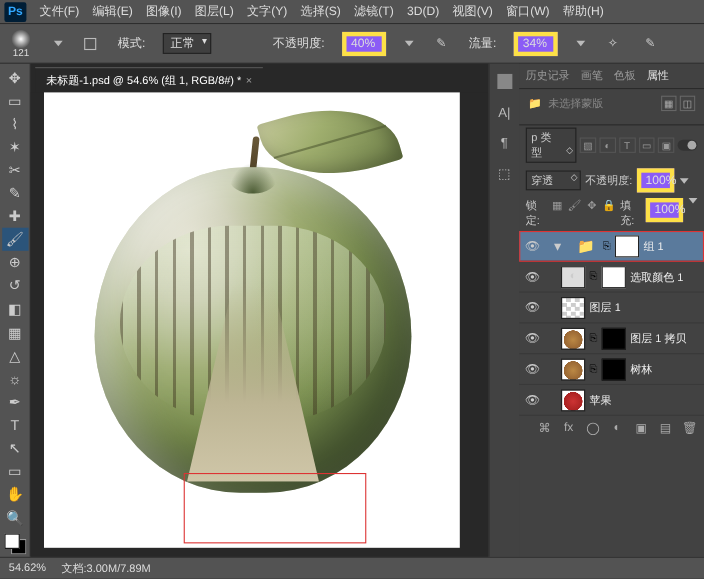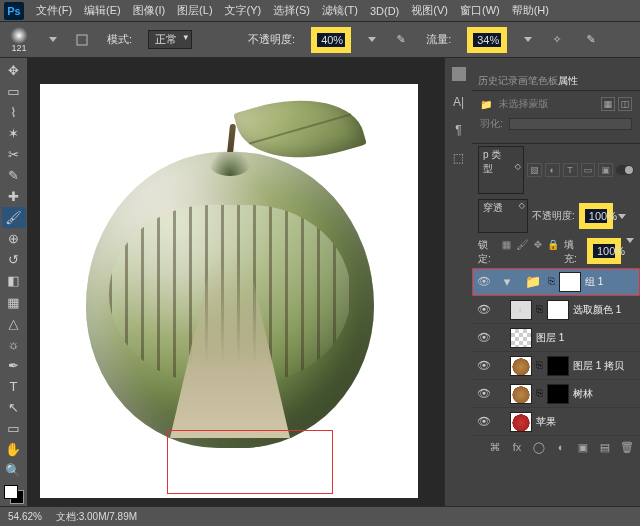--- a/index.html
+++ b/index.html
@@ -7,21 +7,21 @@
 .menubar{height:22px;background:#535353;display:flex;align-items:center;padding:0 4px;border-bottom:1px solid #2a2a2a}
 .ps-logo{width:20px;height:18px;background:#001e36;color:#31a8ff;font-weight:bold;font-size:11px;display:flex;align-items:center;justify-content:center;border-radius:2px;margin-right:6px}
 .menu-item{padding:2px 6px;font-size:11px;color:#ddd;cursor:default}
 .optbar{height:36px;background:#535353;display:flex;align-items:center;padding:0 6px;border-bottom:1px solid #2a2a2a;gap:16px}
 .brush-prev{width:26px;height:26px;display:flex;flex-direction:column;align-items:center;justify-content:center}
 .brush-dot{width:18px;height:18px;background:radial-gradient(circle,#fff 0%,rgba(255,255,255,0) 70%);border-radius:50%}
 .brush-size{font-size:9px;color:#ddd;margin-top:-1px}
 .opt-label{font-size:11px;color:#ddd}
 .opt-select{background:#3f3f3f;color:#ddd;padding:1px 14px 1px 6px;font-size:11px;border:1px solid #222;position:relative}
 .opt-select::after{content:"▾";position:absolute;right:3px;top:1px;font-size:9px}
-.opt-field{background:#0f172a;color:#ddd;padding:1px 4px;font-size:11px;border:6px solid #fde047;width:40px;display:inline-block}
+.opt-field{background:#8b5cf6;color:#ddd;padding:1px 4px;font-size:11px;border:4px solid #fde047;width:40px;display:inline-block}
 .tri{width:0;height:0;border-left:4px solid transparent;border-right:4px solid transparent;border-top:5px solid #bbb;display:inline-block;margin-left:1px}
 .opt-icon{width:18px;height:18px;display:flex;align-items:center;justify-content:center;color:#ccc}
 .main{display:flex;height:448px}
 .toolbar{width:28px;background:#535353;display:flex;flex-direction:column;align-items:center;padding-top:2px;gap:0;border-right:1px solid #2a2a2a}
 .tool{width:24px;height:22px;display:flex;align-items:center;justify-content:center;color:#ccc;font-size:13px;cursor:default;position:relative}
 .tool.active{background:#2b547a}
 .fgbg{position:relative;width:24px;height:24px;margin-top:2px}
 .fg{position:absolute;width:14px;height:14px;background:#fff;border:1px solid #000;left:2px;top:2px;z-index:2}
 .bg{position:absolute;width:14px;height:14px;background:#000;border:1px solid #999;right:2px;bottom:2px}
 .canvas-area{flex:1;background:#282828;display:flex;flex-direction:column}
@@ -37,32 +37,32 @@
 .trees{position:absolute;left:8%;top:18%;width:84%;height:60%;background:repeating-linear-gradient(90deg,rgba(60,50,30,0.45) 0 3px,transparent 3px 16px),linear-gradient(to bottom,rgba(220,230,200,0.5),rgba(120,140,70,0.1));border-radius:50%/60%;filter:blur(0.4px)}
 .stem{position:absolute;left:188px;top:40px;width:6px;height:40px;background:linear-gradient(#6a5a3a,#4a3a22);border-radius:3px;transform:rotate(6deg)}
 .leaf{position:absolute;left:200px;top:12px;width:120px;height:66px;background:linear-gradient(135deg,#c4c89a 0%,#9fae6e 40%,#6e7f48 100%);border-radius:4% 80% 4% 80%;transform:rotate(-16deg);box-shadow:inset -6px -6px 16px rgba(0,0,0,0.25)}
 .leaf::after{content:"";position:absolute;left:6%;top:48%;width:88%;height:2px;background:rgba(80,90,50,0.6)}
 .highlight-red{position:absolute;border:1px solid #d33}
 .hr1{left:127px;top:346px;width:166px;height:64px}
 .panels{width:196px;background:#424242;display:flex}
 .tabstrip{width:28px;background:#424242;display:flex;flex-direction:column;align-items:center;padding-top:6px;gap:8px;border-left:1px solid #2a2a2a}
 .tabstrip .ic{width:20px;height:20px;display:flex;align-items:center;justify-content:center;color:#bbb;font-size:12px}
 .pstack{flex:1;display:flex;flex-direction:column}
-.ptabs{height:22px;display:flex;align-items:flex-start;padding:16px 6px;font-size:10px;color:#999}
+.ptabs{height:22px;display:flex;align-items:flex-start;padding:4px 6px;gap:10px;font-size:10px;color:#999}
 .ptabs .on{color:#e6e6e6}
 .panel{background:#424242;border-top:1px solid #2a2a2a}
 .prop-panel{padding:6px 8px;font-size:10px}
 .prop-row{display:flex;align-items:center;gap:6px;margin-bottom:6px;color:#888}
 .mask-ic{width:14px;height:14px;border:1px solid #888;background:linear-gradient(90deg,#ddd 50%,#444 50%)}
 .prop-field{flex:1;height:12px;background:#4d4d4d;border:1px solid #333}
 .mini-ic{width:14px;height:14px;border:1px solid #666;display:flex;align-items:center;justify-content:center;font-size:9px;color:#aaa}
 .layers-hdr{height:22px;display:flex;align-items:center;padding:0 6px;gap:10px;font-size:10px;color:#999}
 .layers-hdr .on{color:#e6e6e6}
 .layer-opts{padding:3px 6px;display:flex;align-items:center;gap:4px;font-size:10px;color:#ccc}
-.lselect{background:#3f3f3f;border:1px solid #222;padding:1px 12px 17px 4px;position:relative;font-size:10px}
+.lselect{background:#3f3f3f;border:1px solid #222;padding:1px 12px 1px 4px;position:relative;font-size:10px}
 .lselect::after{content:"◇";position:absolute;right:2px;font-size:8px}
 .filter-row{display:flex;align-items:center;gap:3px;padding:2px 6px}
 .filter-ic{width:15px;height:14px;border:1px solid #555;display:flex;align-items:center;justify-content:center;font-size:9px;color:#999}
 .switch{width:18px;height:10px;background:#333;border-radius:5px;margin-left:auto;position:relative}
 .switch::after{content:"";position:absolute;right:1px;top:1px;width:8px;height:8px;background:#aaa;border-radius:50%}
 .lock-row{display:flex;align-items:flex-start;gap:4px;padding:2px 6px;font-size:10px;color:#ccc}
 .lock-ic{width:13px;height:13px;display:flex;align-items:center;justify-content:center;color:#999;font-size:10px}
 .layer-list{}
 .layer{display:flex;align-items:center;height:28px;padding:0 4px;gap:4px;border-bottom:1px solid #393939}
 .layer.sel{background:#5a7a9c}
@@ -151,20 +151,21 @@
     <div class="tool">✋</div>
     <div class="tool">🔍</div>
     <div class="fgbg">
         <div class="bg"></div>
         <div class="fg"></div>
       </div>
   </div>
 
   <div class="canvas-area">
     <div class="tabs">
+      <div class="tab active"><span>未标题-1.psd @ 54.6% (组 1, RGB/8#) *</span><span class="x">×</span></div>
     </div>
     <div class="doc">
       <div class="artboard">
         <div class="leaf"></div>
         <div class="stem"></div>
         <div class="apple">
           <div class="trees"></div>
           <div class="road"></div>
         </div>
         <div class="highlight-red hr1"></div>
@@ -191,24 +192,20 @@
         <span class="on">属性</span>
       </div>
       <div class="panel prop-panel">
         <div class="prop-row">
             <span>📁</span>
             <span>未选择蒙版</span>
             <span style="margin-left:auto;display:flex;gap:3px">
               <span class="mini-ic">▦</span>
               <span class="mini-ic">◫</span>
             </span>
-          </div>
-        <div class="prop-row">
-            <span>羽化:</span>
-            <div class="prop-field"></div>
           </div>
       </div>
 
       <div class="panel">
         <div class="filter-row">
           <span class="lselect">p 类型</span>
           <span class="filter-ic">▧</span>
           <span class="filter-ic">◐</span>
           <span class="filter-ic">T</span>
           <span class="filter-ic">▭</span>

